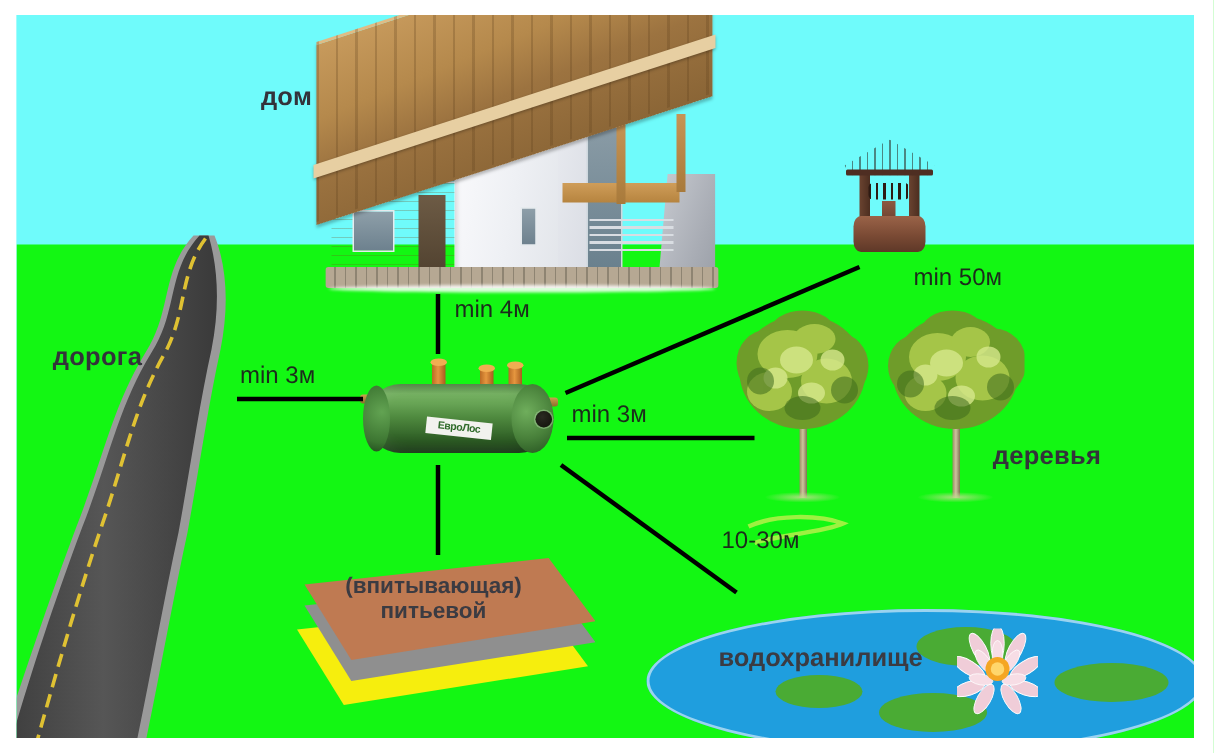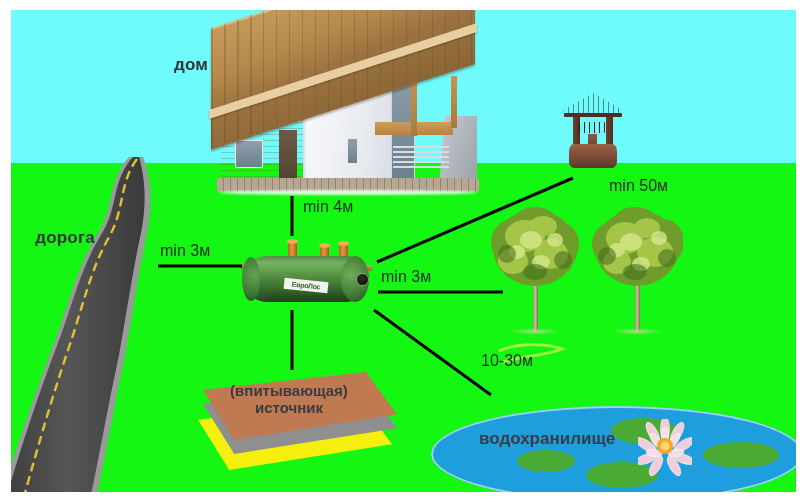--- a/index.html
+++ b/index.html
@@ -545,21 +545,21 @@
       </svg>
       <div class="tree-ground"></div>
     </div>
 
     <div class="pad">
       <div class="pad-yellow"></div>
       <div class="pad-gray"></div>
       <div class="pad-top"></div>
       <div class="pad-text">
         <div>(впитывающая)</div>
-        <div>источник</div>
+        <div>питьевой</div>
       </div>
     </div>
 
     <div class="pond">
       <div class="pond-water"></div>
       <div class="lilypad" style="left:86px;  top:44px; width:58px; height:22px;"></div>
       <div class="lilypad" style="left:180px; top:12px; width:66px; height:26px;"></div>
       <div class="lilypad" style="left:155px; top:56px; width:72px; height:26px;"></div>
       <div class="lilypad" style="left:272px; top:36px; width:76px; height:26px;"></div>
       <svg class="lily" viewBox="0 0 54 58">
@@ -621,20 +621,21 @@
       <line x1="281" y1="300" x2="281" y2="360" stroke="#000" stroke-width="3"></line>
 
       <path d="M488 341 C 505 333, 535 333, 551 339 C 538 345, 505 347, 492 352" fill="none" stroke="#b6f04a" stroke-width="3" opacity=".85"></path>
     </svg>
 
     <div class="label" style="left:148px; top:45px; width:64px;">дом</div>
 
     <div class="label" style="left:0px; top:218px; width:108px;">дорога</div>
 
 
+    <div class="label" style="left:637px; top:284px; width:100px;">деревья</div>
 
     <div class="dim" style="left:149px; top:232px;">min 3м</div>
 
     <div class="dim" style="left:292px; top:188px;">min 4м</div>
 
     <div class="dim" style="left:370px; top:258px;">min 3м</div>
 
     <div class="dim" style="left:558px; top:167px;margin-left:40px;">min 50м</div>
 
     <div class="dim" style="left:470px; top:342px;">10-30м</div>

